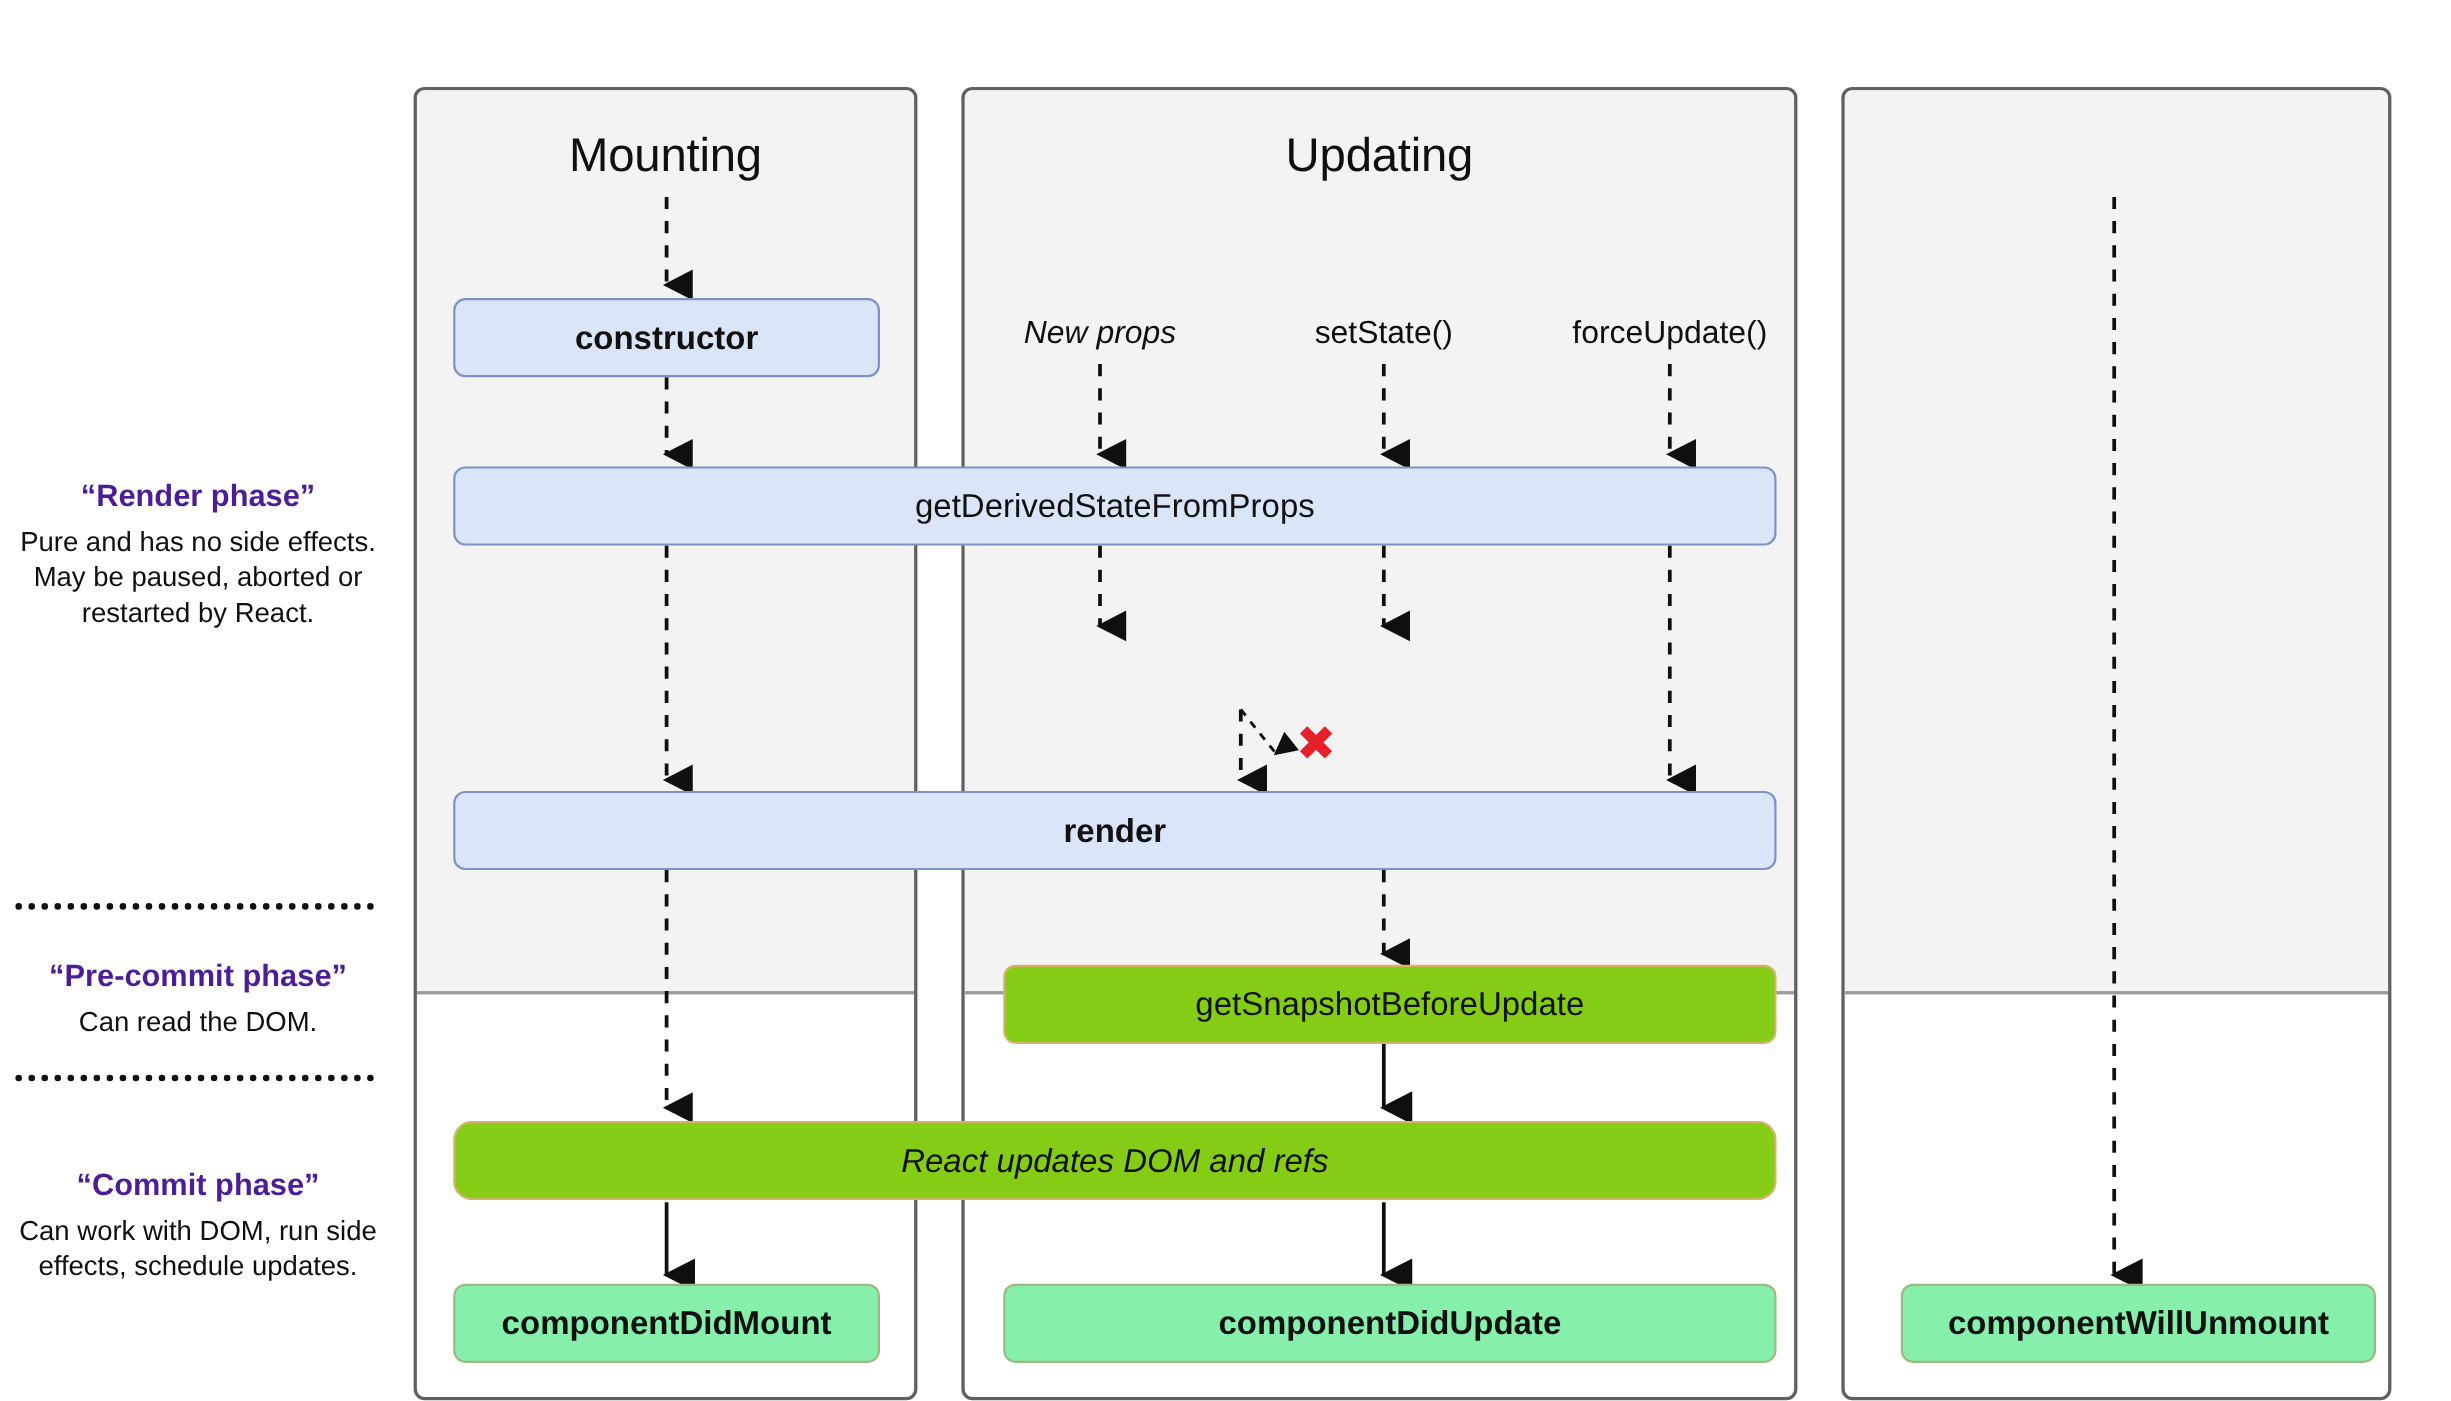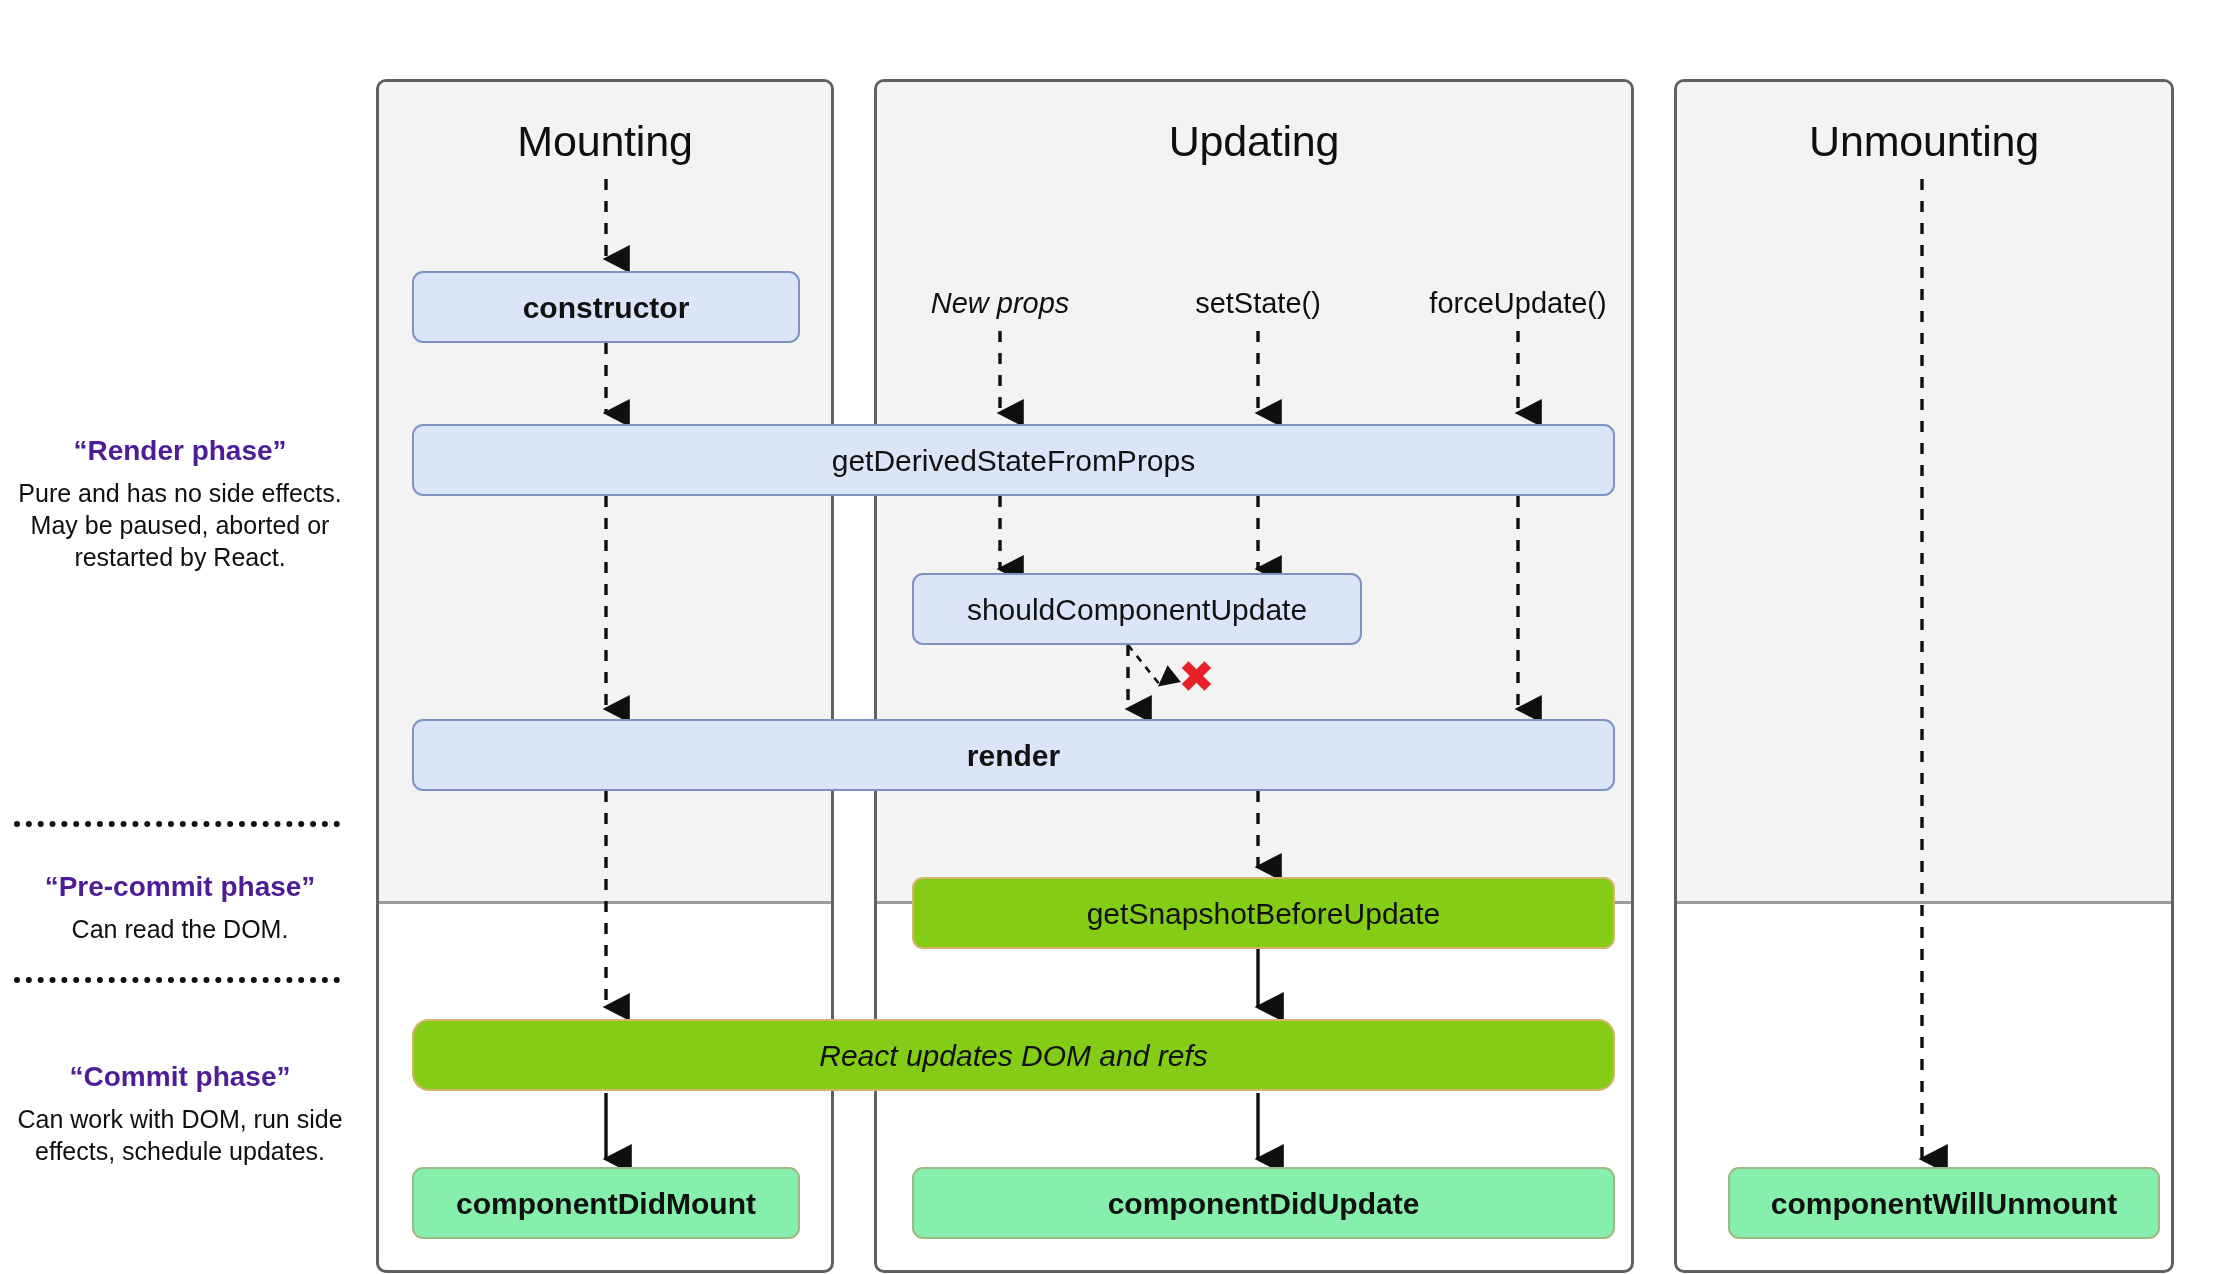--- a/index.html
+++ b/index.html
@@ -100,21 +100,20 @@
   </div>
   <div class="col" style="left:874px;top:48px;width:760px;height:1194px;">
     <div class="shade" style="height:822px;"></div>
   </div>
   <div class="col" style="left:1674px;top:48px;width:500px;height:1194px;">
     <div class="shade" style="height:822px;"></div>
   </div>
 
   <div class="col-title" style="left:376px;width:458px;top:86px;">Mounting</div>
   <div class="col-title" style="left:874px;width:760px;top:86px;">Updating</div>
-  <div class="col-title" style="left:1674px;width:500px;top:86px;">Unmounting</div>
 
   <svg class="arrows" viewBox="0 0 2228 1274">
     <defs>
       <marker id="ah" markerWidth="9" markerHeight="9" refX="4.3" refY="7.6" orient="auto" markerUnits="strokeWidth">
         <path d="M0.2,0.6 L4.3,8.6 L8.4,0.6 Z" fill="#0f0f0f"></path>
       </marker>
       <marker id="ahs" markerWidth="10" markerHeight="10" refX="4.6" refY="8.2" orient="auto" markerUnits="strokeWidth">
         <path d="M0.2,0.6 L4.6,9.2 L9.0,0.6 Z" fill="#0f0f0f"></path>
       </marker>
     </defs>
@@ -149,21 +148,20 @@
   <div class="xmark" style="left:1178px;top:624px;">✖</div>
 
   <div class="trigger italic" style="left:880px;width:240px;top:256px;">New props</div>
   <div class="trigger" style="left:1138px;width:240px;top:256px;">setState()</div>
   <div class="trigger" style="left:1398px;width:240px;top:256px;">forceUpdate()</div>
 
   <div class="node blue bold" style="left:412px;top:240px;width:388px;height:72px;">constructor</div>
 
   <div class="node blue" style="left:412px;top:393px;width:1203px;height:72px;">getDerivedStateFromProps</div>
 
-  <div class="node blue" style="left:912px;top:542px;width:450px;height:72px;">shouldComponentUpdate</div>
 
   <div class="node blue bold" style="left:412px;top:688px;width:1203px;height:72px;">render</div>
 
   <div class="node yellow" style="left:912px;top:846px;width:703px;height:72px;">getSnapshotBeforeUpdate</div>
 
   <div class="node yellow italic" style="left:412px;top:988px;width:1203px;height:72px;">React updates DOM and refs</div>
 
   <div class="node green bold" style="left:412px;top:1136px;width:388px;height:72px;">componentDidMount</div>
 
   <div class="node green bold" style="left:912px;top:1136px;width:703px;height:72px;">componentDidUpdate</div>

